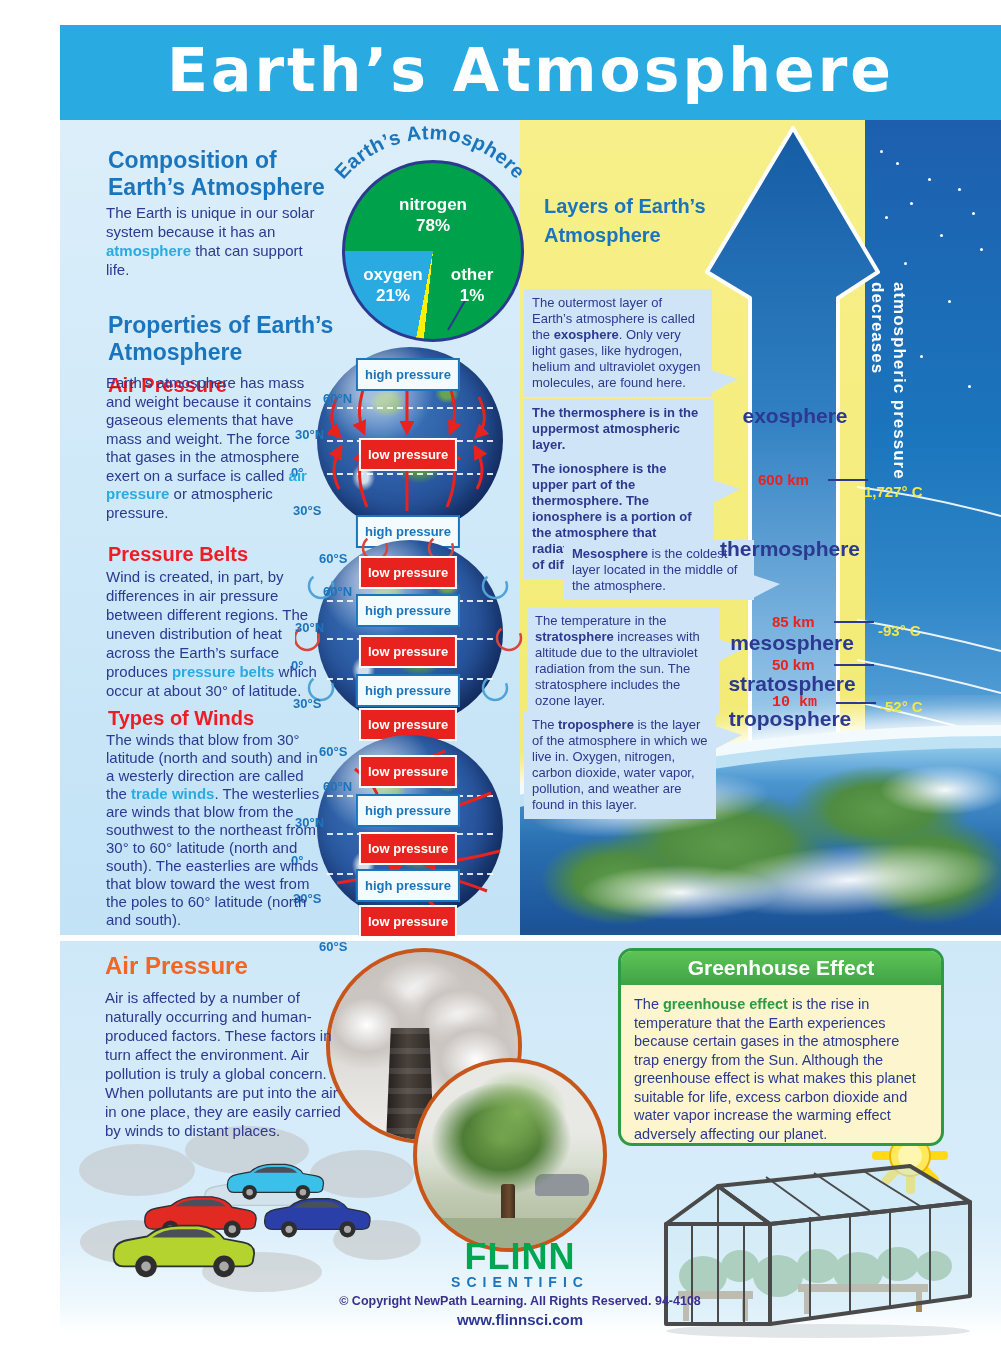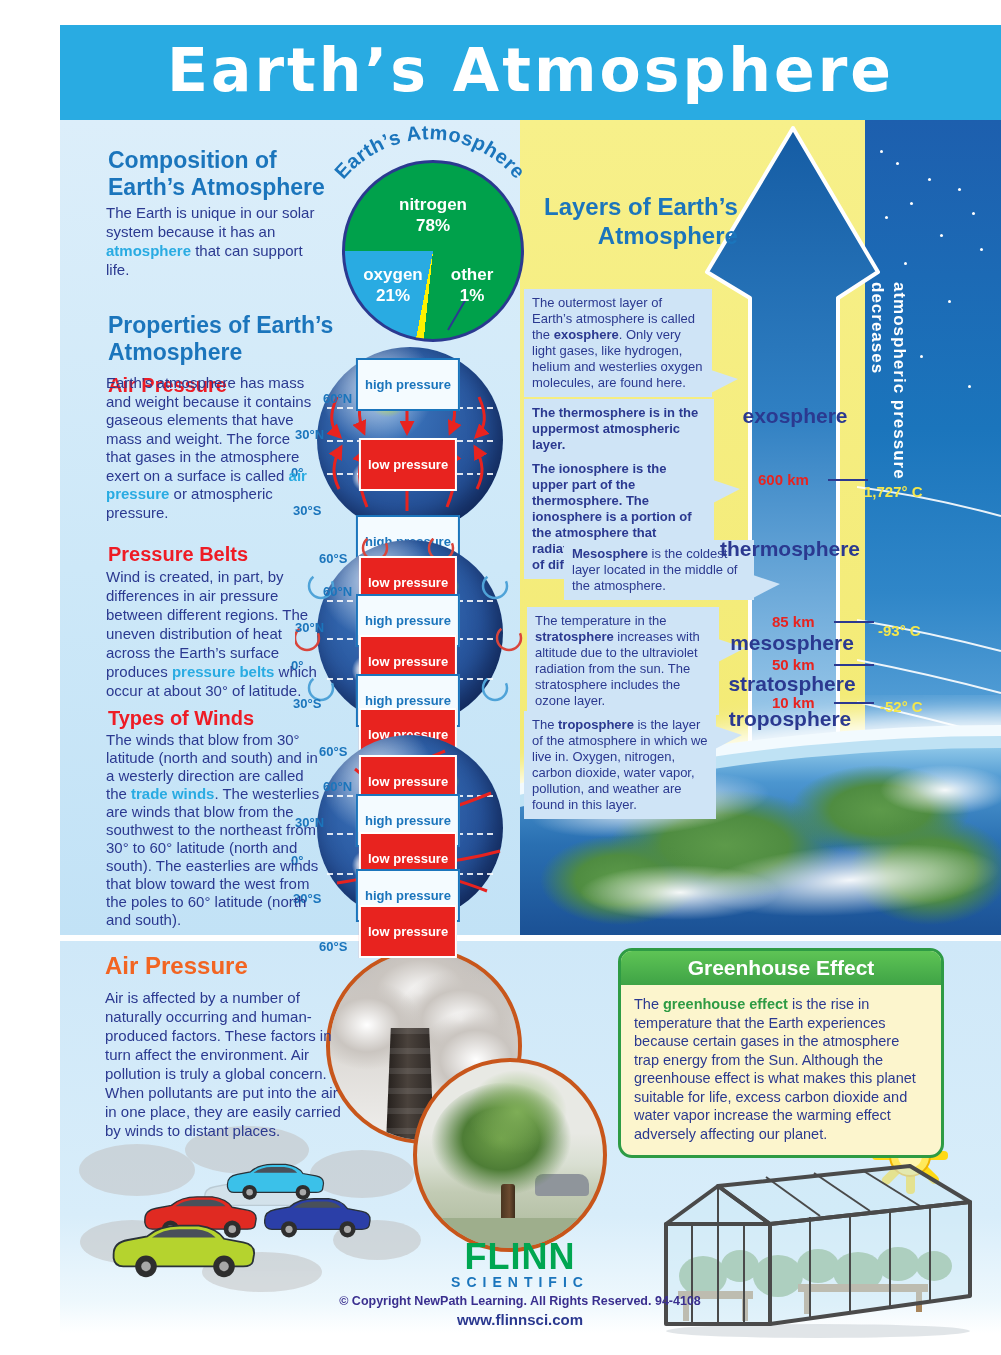--- a/index.html
+++ b/index.html
@@ -45,21 +45,21 @@
       radial-gradient(closest-side at 55% 62%, #55914a 0 16%, rgba(85,145,74,0) 30%),
       radial-gradient(closest-side at 70% 25%, #6aa350 0 10%, rgba(106,163,80,0) 22%),
       radial-gradient(closest-side at 25% 70%, rgba(255,255,255,.8) 0 10%, rgba(255,255,255,0) 25%),
       radial-gradient(circle at 40% 35%, #3e79c0 0%, #27549c 55%, #173a74 100%);
     box-shadow:inset -8px -10px 24px rgba(0,0,30,.45);}
   .dash-line{position:absolute;left:32px;width:166px;border-top:2px dashed rgba(255,255,255,.85);z-index:6;}
   .lat{position:absolute;color:#1B75BC;font-weight:bold;font-size:13px;z-index:7;margin-top:40px;}
   .lat-a{top:6px;left:28px;} .lat-b{top:42px;left:0px;} .lat-c{top:80px;left:-4px;}
   .lat-d{top:118px;left:-2px;} .lat-e{top:166px;left:24px;}
   .pill{position:absolute;left:50%;transform:translateX(-52%);white-space:nowrap;
-    font-size:13px;font-weight:bold;padding:17px 7px;z-index:8;}
+    font-size:13px;font-weight:bold;padding:7px 7px;z-index:8;}
   .pill-high{background:#f4fbff;color:#1B75BC;border:2px solid #1B75BC;}
   .pill-low{background:#E8231F;color:#fff;border:2px solid #fff;}
   .globe-arrows{position:absolute;left:0;top:0;width:230px;height:192px;z-index:7;}
 
   
   #arrow-svg{position:absolute;left:520px;top:120px;width:481px;height:815px;z-index:2;}
   #arcs-svg{position:absolute;left:857px;top:120px;width:144px;height:815px;z-index:2;}
   .callout{position:absolute;background:#cfe4f6;color:#2B3990;font-size:13px;line-height:16px;
     padding:6px 8px;z-index:6;}
   .callout b{color:#2B3990;}
@@ -101,21 +101,21 @@
       repeating-linear-gradient(180deg,rgba(255,255,255,.10) 0 6px,rgba(0,0,0,0) 6px 20px);
     background-blend-mode:overlay;clip-path:polygon(10% 0,90% 0,100% 100%,0 100%);}
   .canopy{position:absolute;border-radius:50%;}
   #cars-svg{position:absolute;left:62px;top:1122px;width:360px;height:190px;z-index:3;}
   #greenhouse-svg{position:absolute;left:648px;top:1126px;width:340px;height:215px;z-index:3;}
 
   .gh-box{position:absolute;left:618px;top:948px;width:320px;border:3px solid #2E9B44;border-radius:14px;
     overflow:hidden;z-index:6;background:#FCF5CD;}
   .gh-head{background:linear-gradient(180deg,#5ec455,#3FA346);color:#fff;font-weight:bold;font-size:21px;
     text-align:center;padding:5px 0;}
-  .gh-body{padding:10px 13px 12px 13px;color:#2B3990;font-size:14.5px;line-height:18.5px;}
+  .gh-body{padding:10px 13px 0 13px;color:#2B3990;font-size:14.5px;line-height:18.5px;}
   .gh-hl{color:#2E9B44;font-weight:bold;}
 
   
   .flinn{position:absolute;left:330px;top:1240px;width:380px;text-align:center;z-index:6;}
   .flinn-name{color:#00A651;font-weight:bold;font-size:36px;letter-spacing:1px;line-height:34px;}
   .flinn-sub{color:#1B75BC;font-weight:bold;font-size:14px;letter-spacing:6px;line-height:16px;}
   .flinn-copy{color:#3A2F8F;font-weight:bold;font-size:12.5px;margin-top:4px;}
   .flinn-web{color:#2B3990;font-weight:bold;font-size:15px;margin-top:3px;}
 </style>
 </head>
@@ -288,40 +288,40 @@
     <span class="lat lat-c">0°</span>
     <span class="lat lat-d">30°S</span>
     <span class="lat lat-e">60°S</span>
     <span class="pill pill-low" style="top:22px;">low pressure</span>
     <span class="pill pill-high" style="top:61px;">high pressure</span>
     <span class="pill pill-low" style="top:99px;">low pressure</span>
     <span class="pill pill-high" style="top:136px;">high pressure</span>
     <span class="pill pill-low" style="top:172px;">low pressure</span>
   </div>
 
-  <div class="abs h-blue" style="left:544px;top:192px;font-size:24px;line-height:29px;text-align:right;">Layers of Earth’s
+  <div class="abs h-blue" style="left:544px;top:192px;font-size:20px;line-height:29px;">Layers of Earth’s
 Atmosphere</div>
 
   <div id="earth-wrap">
     <div class="earth-circle" id="earth-glow"></div>
     <div class="earth-circle" id="earth-band"></div>
     <div class="earth-circle" id="earth-ocean"></div>
     <div class="cont" style="left:90px;top:95px;width:230px;height:110px;"></div>
     <div class="cont" style="left:270px;top:70px;width:180px;height:90px;"></div>
     <div class="cont" style="left:330px;top:120px;width:160px;height:110px;"></div>
     <div class="cont" style="left:20px;top:140px;width:160px;height:90px;"></div>
     <div class="cloud" style="left:10px;top:80px;width:240px;height:60px;transform:rotate(-6deg);"></div>
     <div class="cloud" style="left:180px;top:150px;width:300px;height:70px;transform:rotate(-4deg);"></div>
     <div class="cloud" style="left:360px;top:70px;width:130px;height:50px;"></div>
     <div class="cloud" style="left:60px;top:170px;width:200px;height:55px;"></div>
   </div>
 
   <div class="callout" style="left:524px;top:289px;width:172px;">
     <div class="tri" style="right:-26px;bottom:4px;"></div>
-    <span>The outermost layer of Earth’s atmosphere is called the </span><b>exosphere</b><span>.  Only very light gases, like hydrogen, helium and westerlies oxygen molecules, are found here.</span>
+    <span>The outermost layer of Earth’s atmosphere is called the </span><b>exosphere</b><span>.  Only very light gases, like hydrogen, helium and ultraviolet oxygen molecules, are found here.</span>
   </div>
   <div class="callout" style="left:524px;top:399px;width:174px;font-weight:bold;">
     <div class="tri" style="right:-26px;top:45%;"></div>
     <p><span>The </span><b>thermosphere</b><span> is in the uppermost atmospheric layer.</span></p>
     <p><span>The </span><b>ionosphere</b><span> is the upper part of the thermosphere. The ionosphere is a portion of the atmosphere that radiates energy in the form of different colors.</span></p>
   </div>
   <div class="callout" style="left:524px;top:540px;width:174px;margin-left:40px;">
     <div class="tri" style="right:-26px;bottom:2px;"></div>
     <span></span><b>Mesosphere</b><span> is the coldest layer located in the middle of the atmosphere.</span>
   </div>
@@ -345,21 +345,21 @@
       <span class="line"></span>
     </div>
   <div class="alt" style="left:772px;top:613px;">
       <span class="txt">85 km</span>
       <span class="line"></span>
     </div>
   <div class="alt" style="left:772px;top:656px;">
       <span class="txt">50 km</span>
       <span class="line"></span>
     </div>
-  <div class="alt" style="left:772px;top:694px;">
+  <div class="alt" style="left:772px;top:694px;font-family:Liberation Mono, monospace;">
       <span class="txt">10 km</span>
       <span class="line"></span>
     </div>
 
   <div class="temp" style="left:864px;top:483px;">1,727° C</div>
   <div class="temp" style="left:878px;top:622px;">-93° C</div>
   <div class="temp" style="left:880px;top:698px;">-52° C</div>
 
   <div class="vert-label">atmospheric pressure
 decreases</div>

